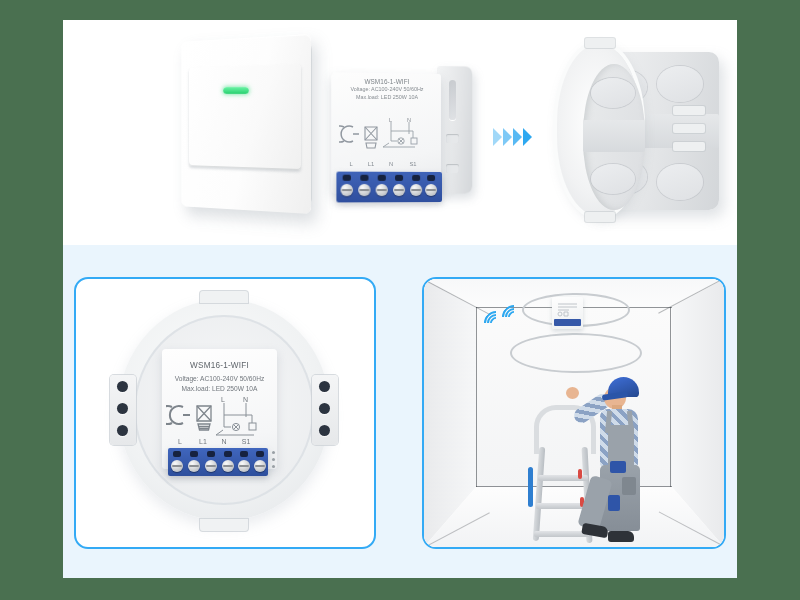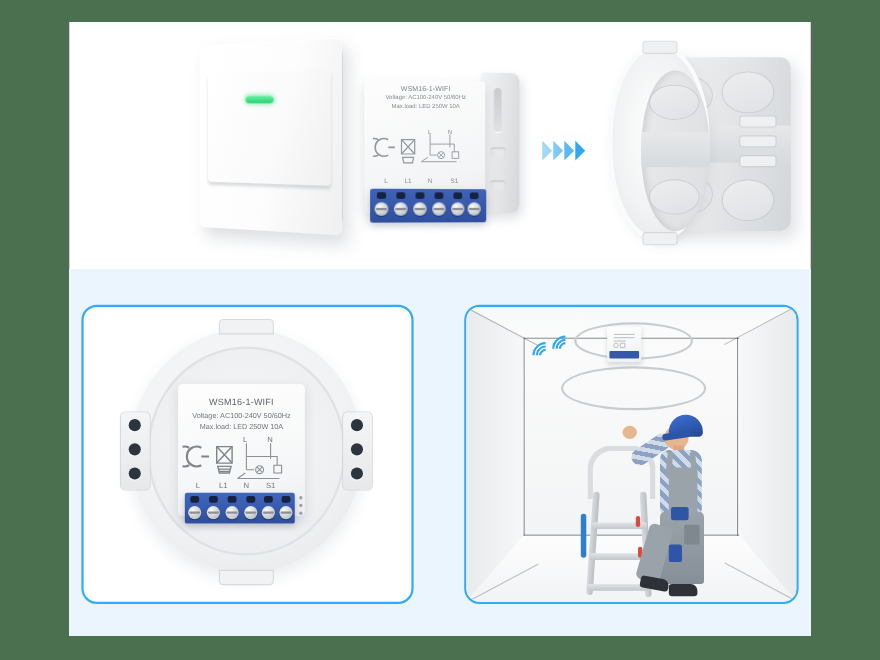--- a/index.html
+++ b/index.html
@@ -1,21 +1,21 @@
 <!DOCTYPE html>
 <html><head>
 <meta charset="utf-8">
 <style>
   html,body{margin:0;padding:0;}
   body{
     width:800px;height:600px;overflow:hidden;
     background:#4a7050;
     font-family:"Liberation Sans",sans-serif;
   }
-  .stage{position:absolute;left:63px;top:20px;width:674px;height:558px;background:#f9a8d4;overflow:hidden;}
+  .stage{position:absolute;left:63px;top:20px;width:674px;height:558px;background:#bef264;overflow:hidden;}
 
   
   .top-sec{position:absolute;left:0;top:0;width:674px;height:225px;background:#ffffff;}
 
   
   .switch-wrap{position:absolute;left:90px;top:8px;width:175px;height:195px;}
   .sw-plate{
     position:absolute;left:8px;top:6px;width:150px;height:180px;
     background:linear-gradient(105deg,#ffffff 0%,#fdfdfd 55%,#efefef 100%);
     border-radius:7px;

